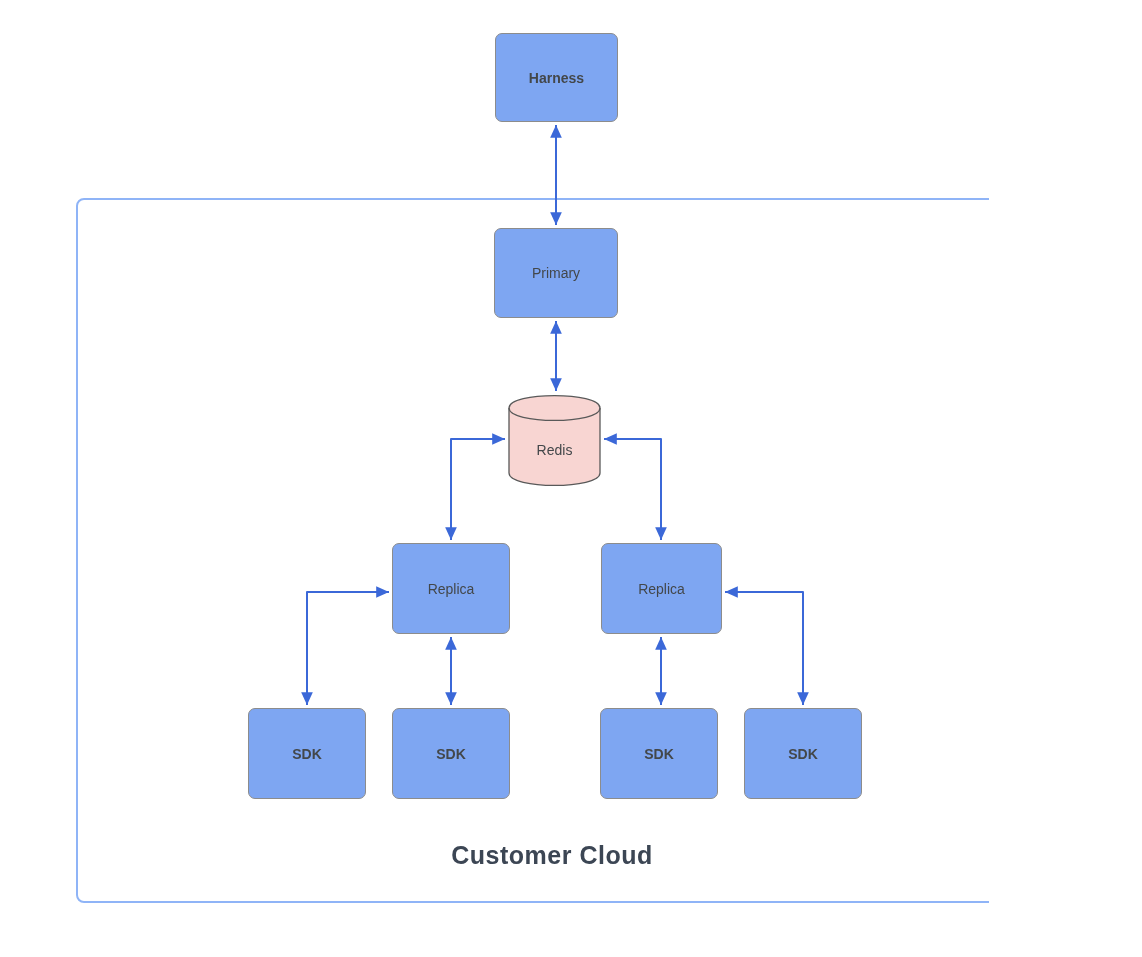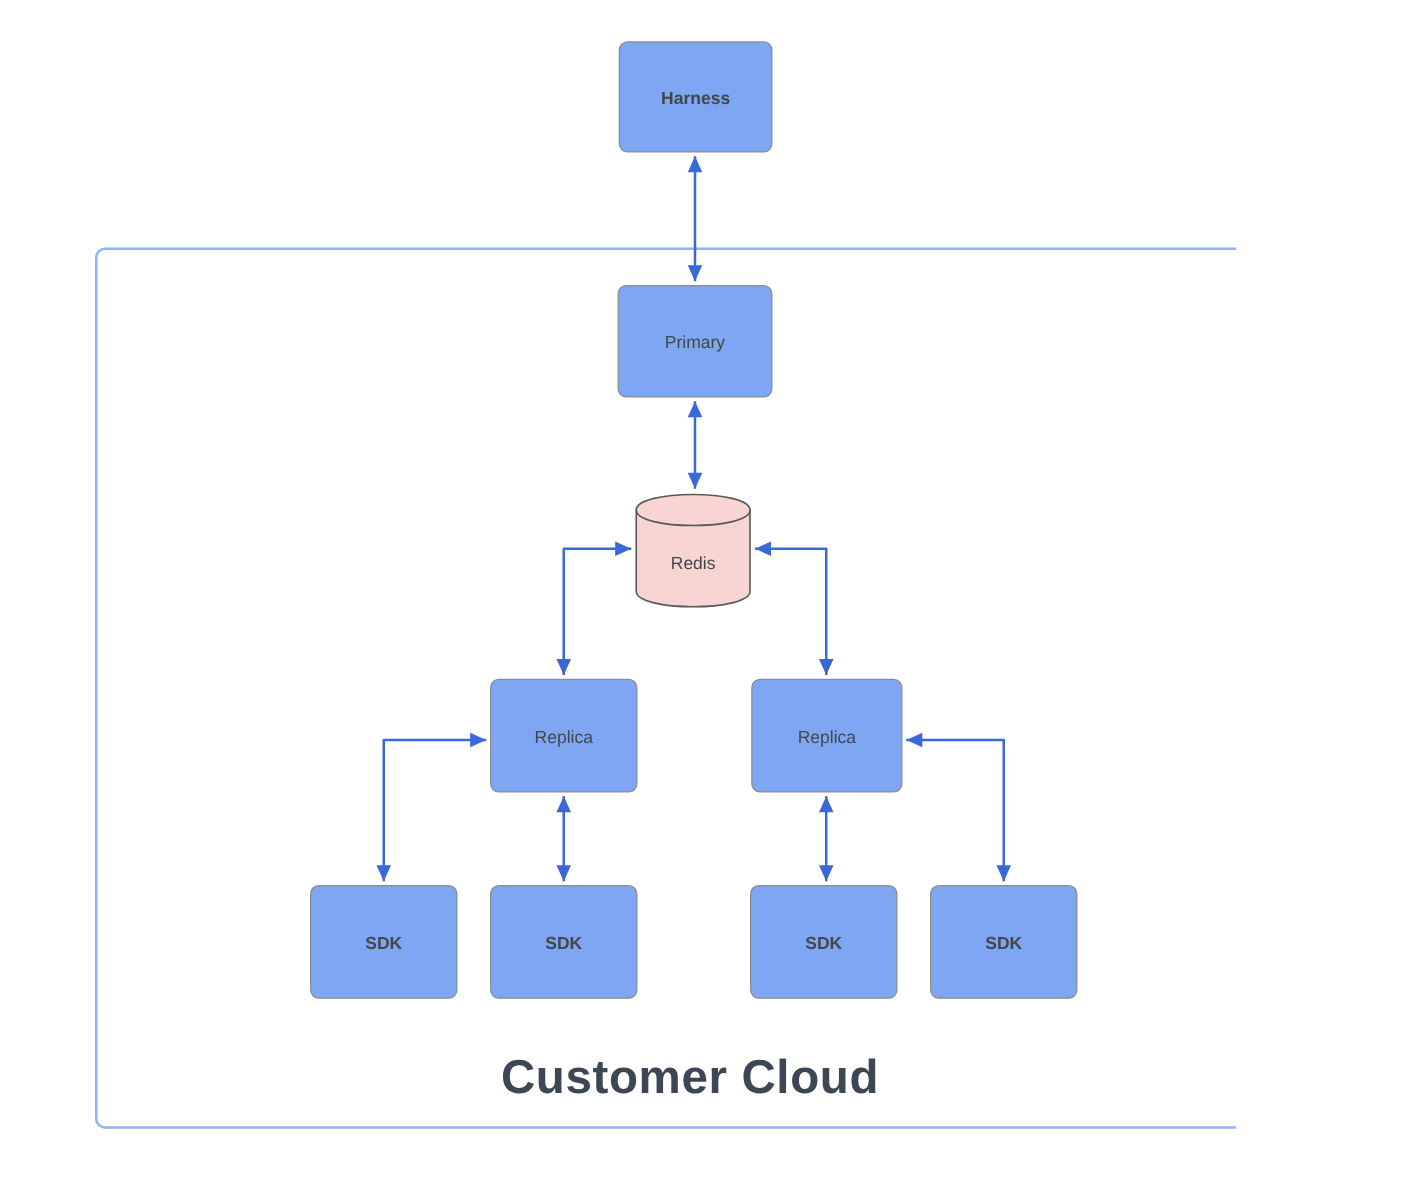--- a/index.html
+++ b/index.html
@@ -56,21 +56,21 @@
     stroke:var(--arrow);
     stroke-width:2;
     stroke-linejoin:round;
   }
   .arrow-head{fill:var(--arrow);stroke:none;}
   .diagram-title{
     position:absolute;
     left:392px; top:841px;
     width:320px;
     text-align:center;
-    font-size:38px;
+    font-size:25px;
     font-weight:bold;
     color:var(--title-text);
     letter-spacing:0.5px;
   }
 </style>
 </head>
 <body>
 
 <div class="canvas">
 

